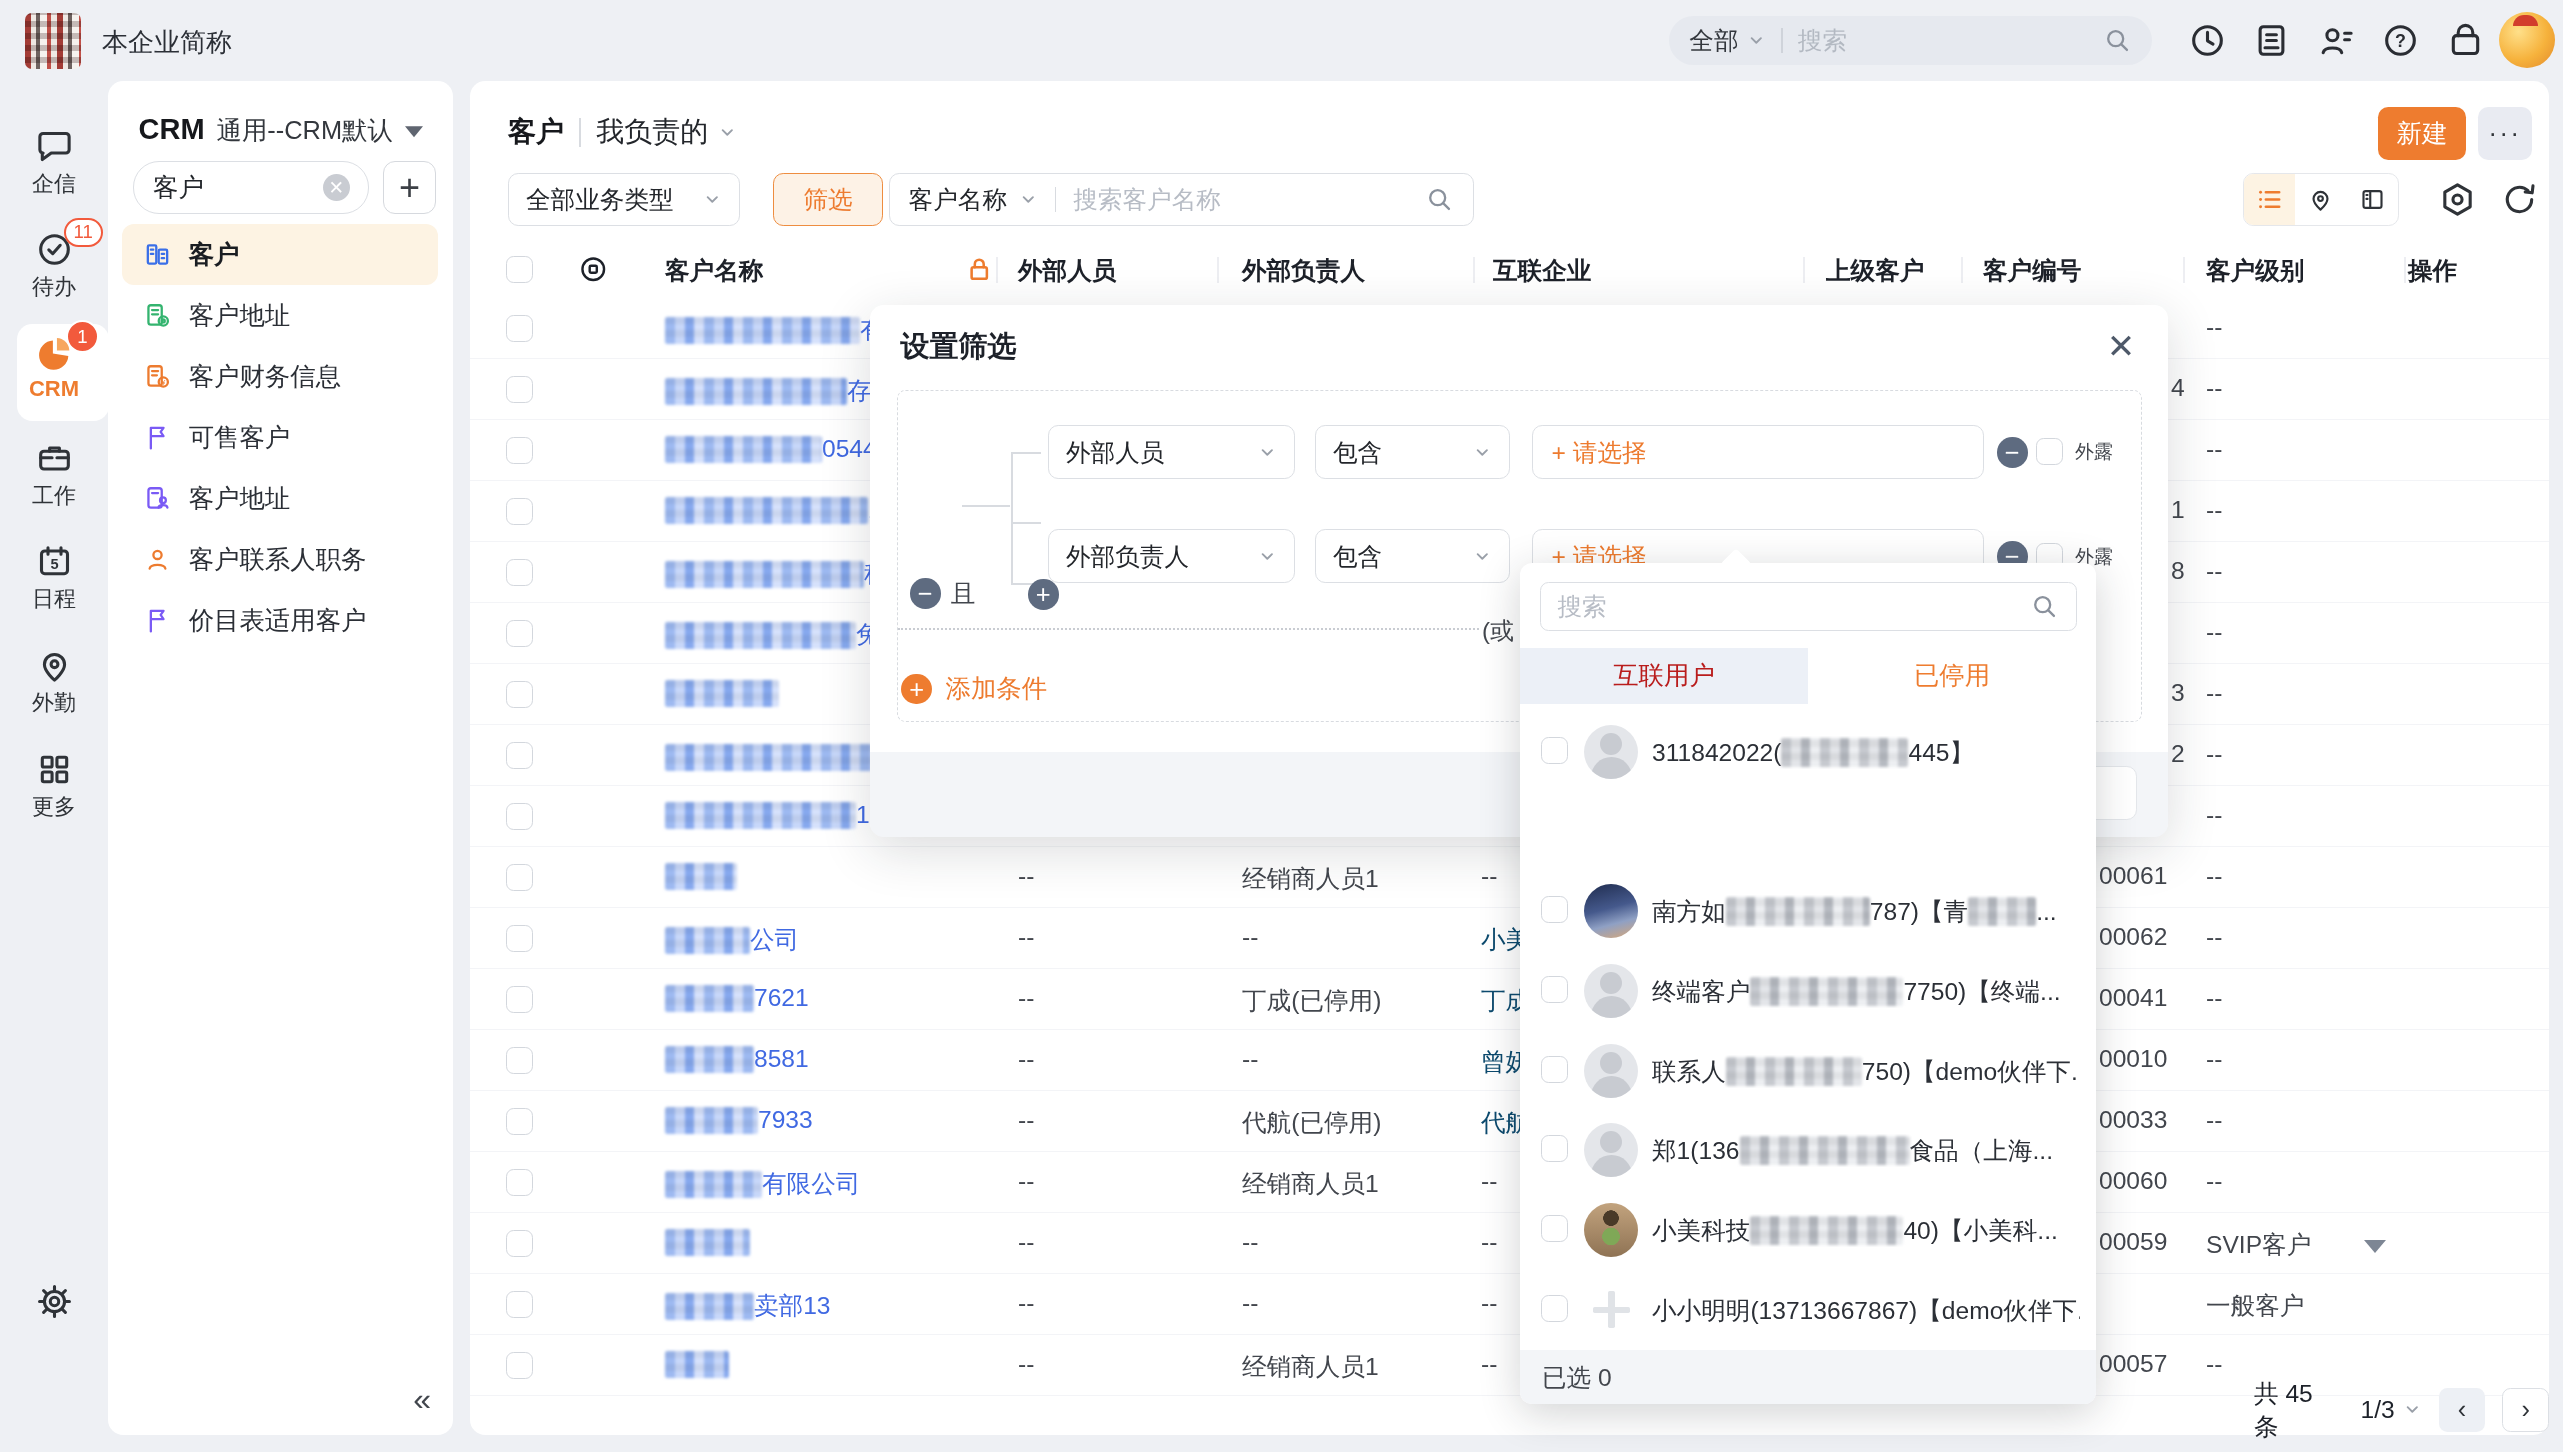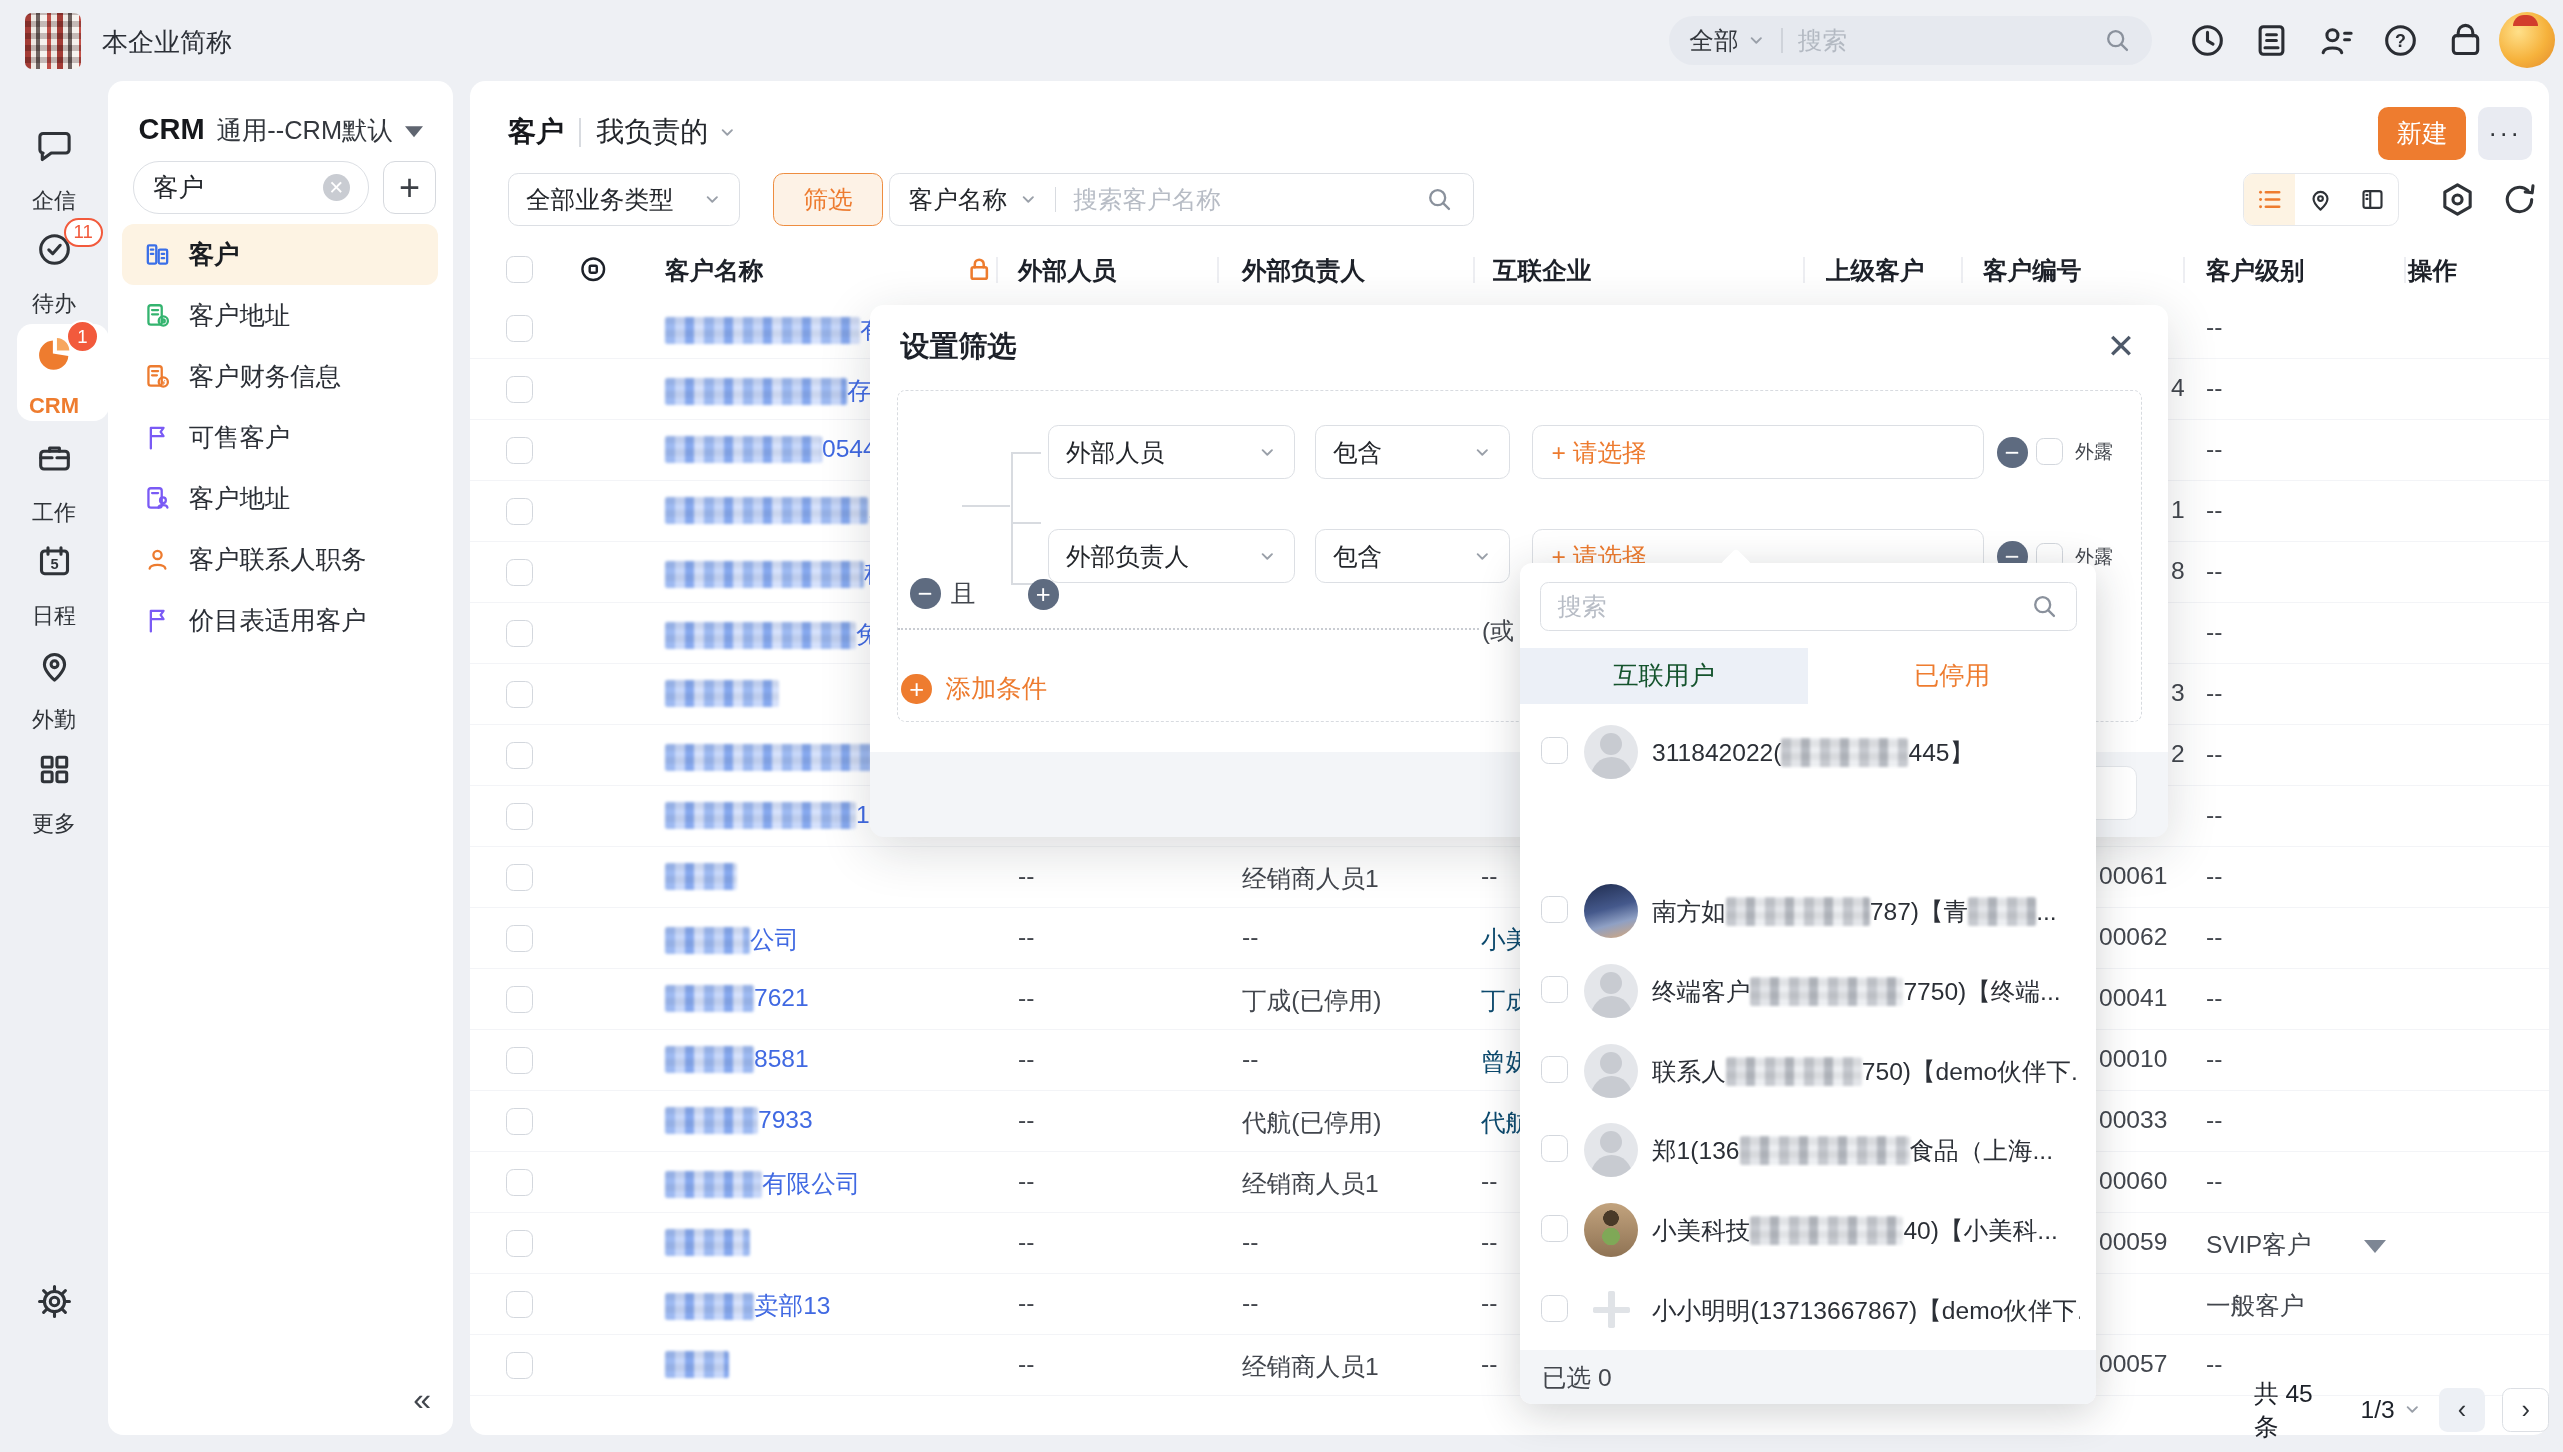--- a/index.html
+++ b/index.html
@@ -26,21 +26,21 @@
   .ticon{width:39px;height:39px}
   .avatar{position:absolute;left:2499px;top:12px;width:56px;height:56px;border-radius:50%;overflow:hidden;
     background:radial-gradient(circle at 35% 35%,#ffe08a,#f6b23c 55%,#e2892b)}
   .avatar::before{content:"";position:absolute;top:2.5px;left:13.6px;width:25.4px;height:11px;border-radius:11px 11px 0 0;background:#d23d2c}
 
   
   .rail{position:absolute;left:0;top:81px;width:108px;height:1371px}
   .rail-item{position:absolute;left:0;width:108px;text-align:center;color:#2f3338;cursor:pointer}
   .rail-item .abg{position:absolute;left:17px;top:-10.2px;width:92px;height:97px;background:#fff;border-radius:15.3px}
   .rail-item .ric{position:relative;display:inline-block;width:39px;height:39px}
-  .rail-item .rlabel{position:relative;font-size:22px;margin-top:17px}
+  .rail-item .rlabel{position:relative;font-size:22px;margin-top:0}
   .rail-item.active .rlabel{color:#ee7c2f;font-weight:bold}
   .badge{position:absolute;font-size:18.6px;line-height:1;border-radius:847px;padding:3.4px 7.6px}
   .badge.outline{top:-12px;right:-29px;background:#fff;border:2.5px solid #f25a3c;color:#f25a3c}
   .badge.solid{top:-13.6px;right:-25.4px;background:#f25a3c;color:#fff;border:2.5px solid #fff;padding:5.1px 9.3px}
   .rail-settings{position:absolute;left:35px;top:1282px;width:39px;height:39px;cursor:pointer}
 
   
   .sidebar{position:absolute;left:108px;top:81px;width:345px;height:1354px;background:#fff;border-radius:15.3px}
   .side-head{position:absolute;left:30.5px;top:32px;display:flex;align-items:baseline;white-space:nowrap}
   .side-head .app{font-size:29px;font-weight:bold;color:#16181c}
@@ -126,21 +126,21 @@
   .m-okbtn{position:absolute;left:1160px;top:14.4px;width:107px;height:54px;background:#fff;border:1.7px solid #e3e6ea;border-radius:10.2px;cursor:pointer}
 
   
   .dropdown{position:absolute;left:1520px;top:563px;width:576px;height:841px;background:#fff;border-radius:12px;
     box-shadow:0 8.5px 42px rgba(31,35,41,.20);z-index:30}
   .notch{position:absolute;left:205px;top:-10.2px;width:22px;height:22px;background:#fff;transform:rotate(45deg);border-radius:3.4px}
   .dd-search{position:absolute;left:19.5px;top:18.6px;width:537px;height:49px;border:1.7px solid #dcdfe4;border-radius:8.5px;
     display:flex;align-items:center;padding:0 17px;font-size:24.6px;color:#b7bcc5}
   .dd-search .sic{margin-left:auto}
   .dd-tabs{position:absolute;left:0;top:85px;width:576px;height:56px;display:flex}
-  .dd-tab{flex:1;display:flex;align-items:center;justify-content:center;font-size:25.4px;color:#14532d;cursor:pointer}
+  .dd-tab{flex:1;display:flex;align-items:center;justify-content:center;font-size:25.4px;color:#b91c1c;cursor:pointer}
   .dd-tab.active{background:#ecf0f7}
   .dd-tab.stopped{color:#ee7c2f}
   .dd-list{position:absolute;left:0;top:149px;width:576px;height:634px;overflow:hidden}
   .dd-item{position:absolute;left:0;width:576px;height:80px;cursor:pointer}
   .dd-item .cb{position:absolute;left:21px;top:25.4px}
   .dd-ava{position:absolute;left:64px;top:12.7px;width:54px;height:54px;border-radius:50%;overflow:hidden;background:#e4e6ea}
   .dd-ava.gray::before{content:"";position:absolute;left:16px;top:8.5px;width:22px;height:22px;border-radius:50%;background:#c8cbd1}
   .dd-ava.gray::after{content:"";position:absolute;left:6.8px;top:32px;width:41px;height:25.4px;border-radius:20.3px 20.3px 0 0;background:#c8cbd1}
   .dd-ava.photo{background:linear-gradient(165deg,#1f2c4e 0%,#45598c 45%,#8fa0c4 70%,#d9a877 100%)}
   .dd-ava.cartoon{background:

